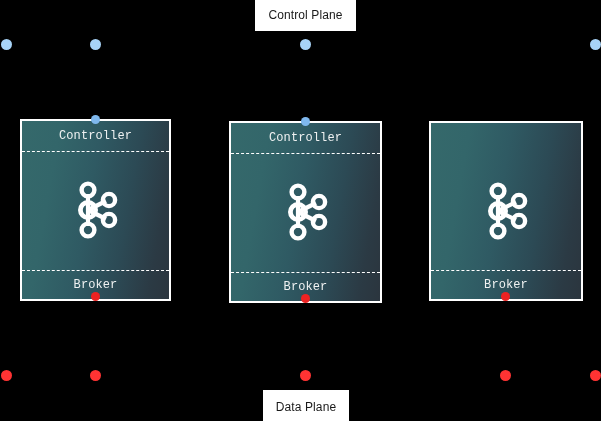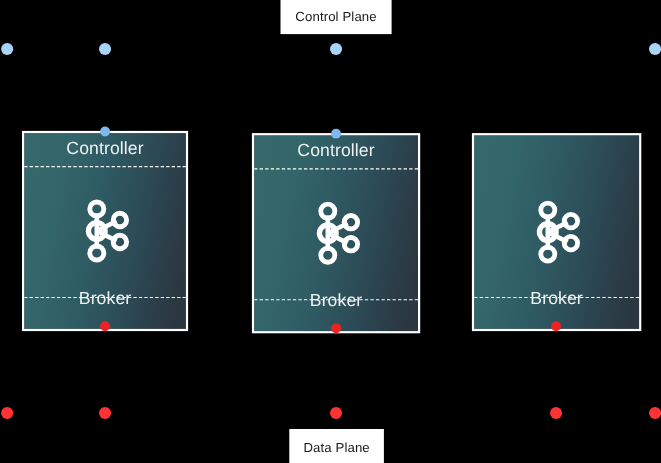--- a/index.html
+++ b/index.html
@@ -92,30 +92,30 @@
     height: 100%;
   }
   .band {
     position: absolute;
     left: 0;
     right: 0;
     display: flex;
     align-items: center;
     justify-content: center;
     color: #f0f2f2;
-    font-size: 16px;
-    font-family: Liberation Sans, sans-serif;
+    font-size: 12px;
+    font-family: Liberation Mono, monospace;
     letter-spacing: 0.1px;
   }
   .band-controller {
     top: 0;
     height: 30px;
   }
   .band-broker {
-    bottom: 13px;
+    bottom: 0;
     height: 28px;
   }
   .divider {
     position: absolute;
     left: 0;
     right: 0;
     height: 0;
     border-top: 1px dashed #ffffff;
   }
   .divider-top { top: 30px; }

